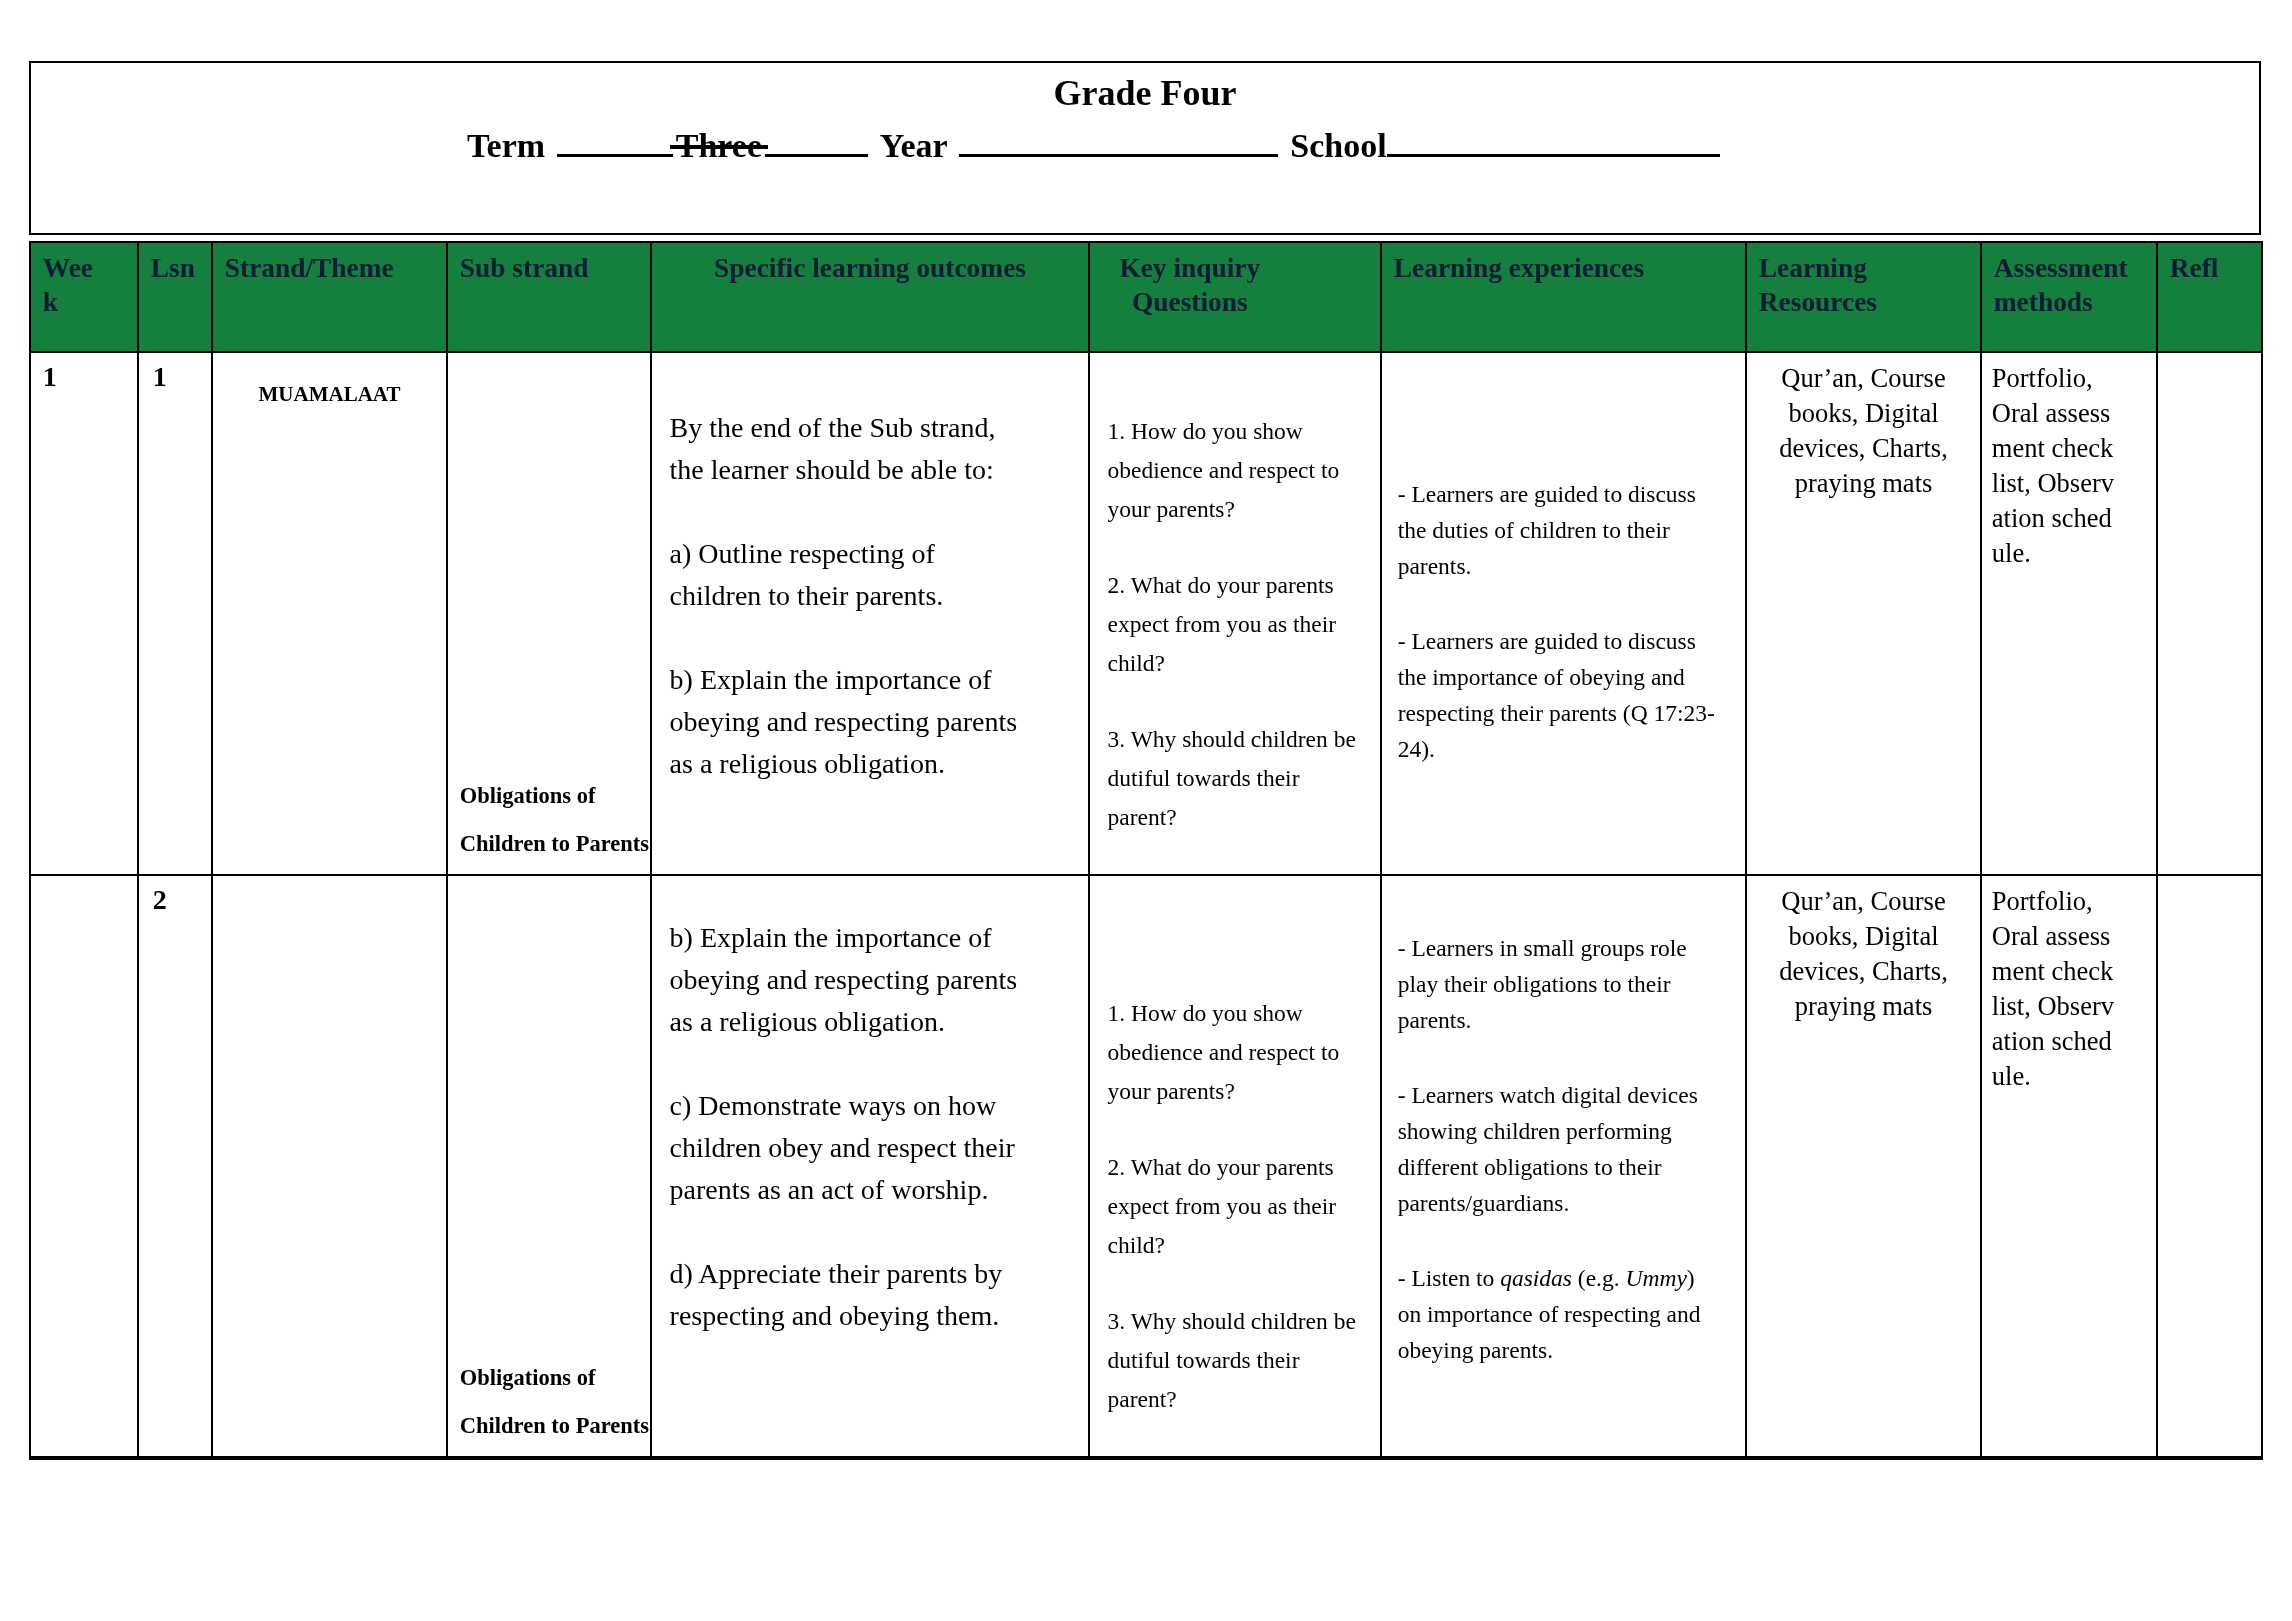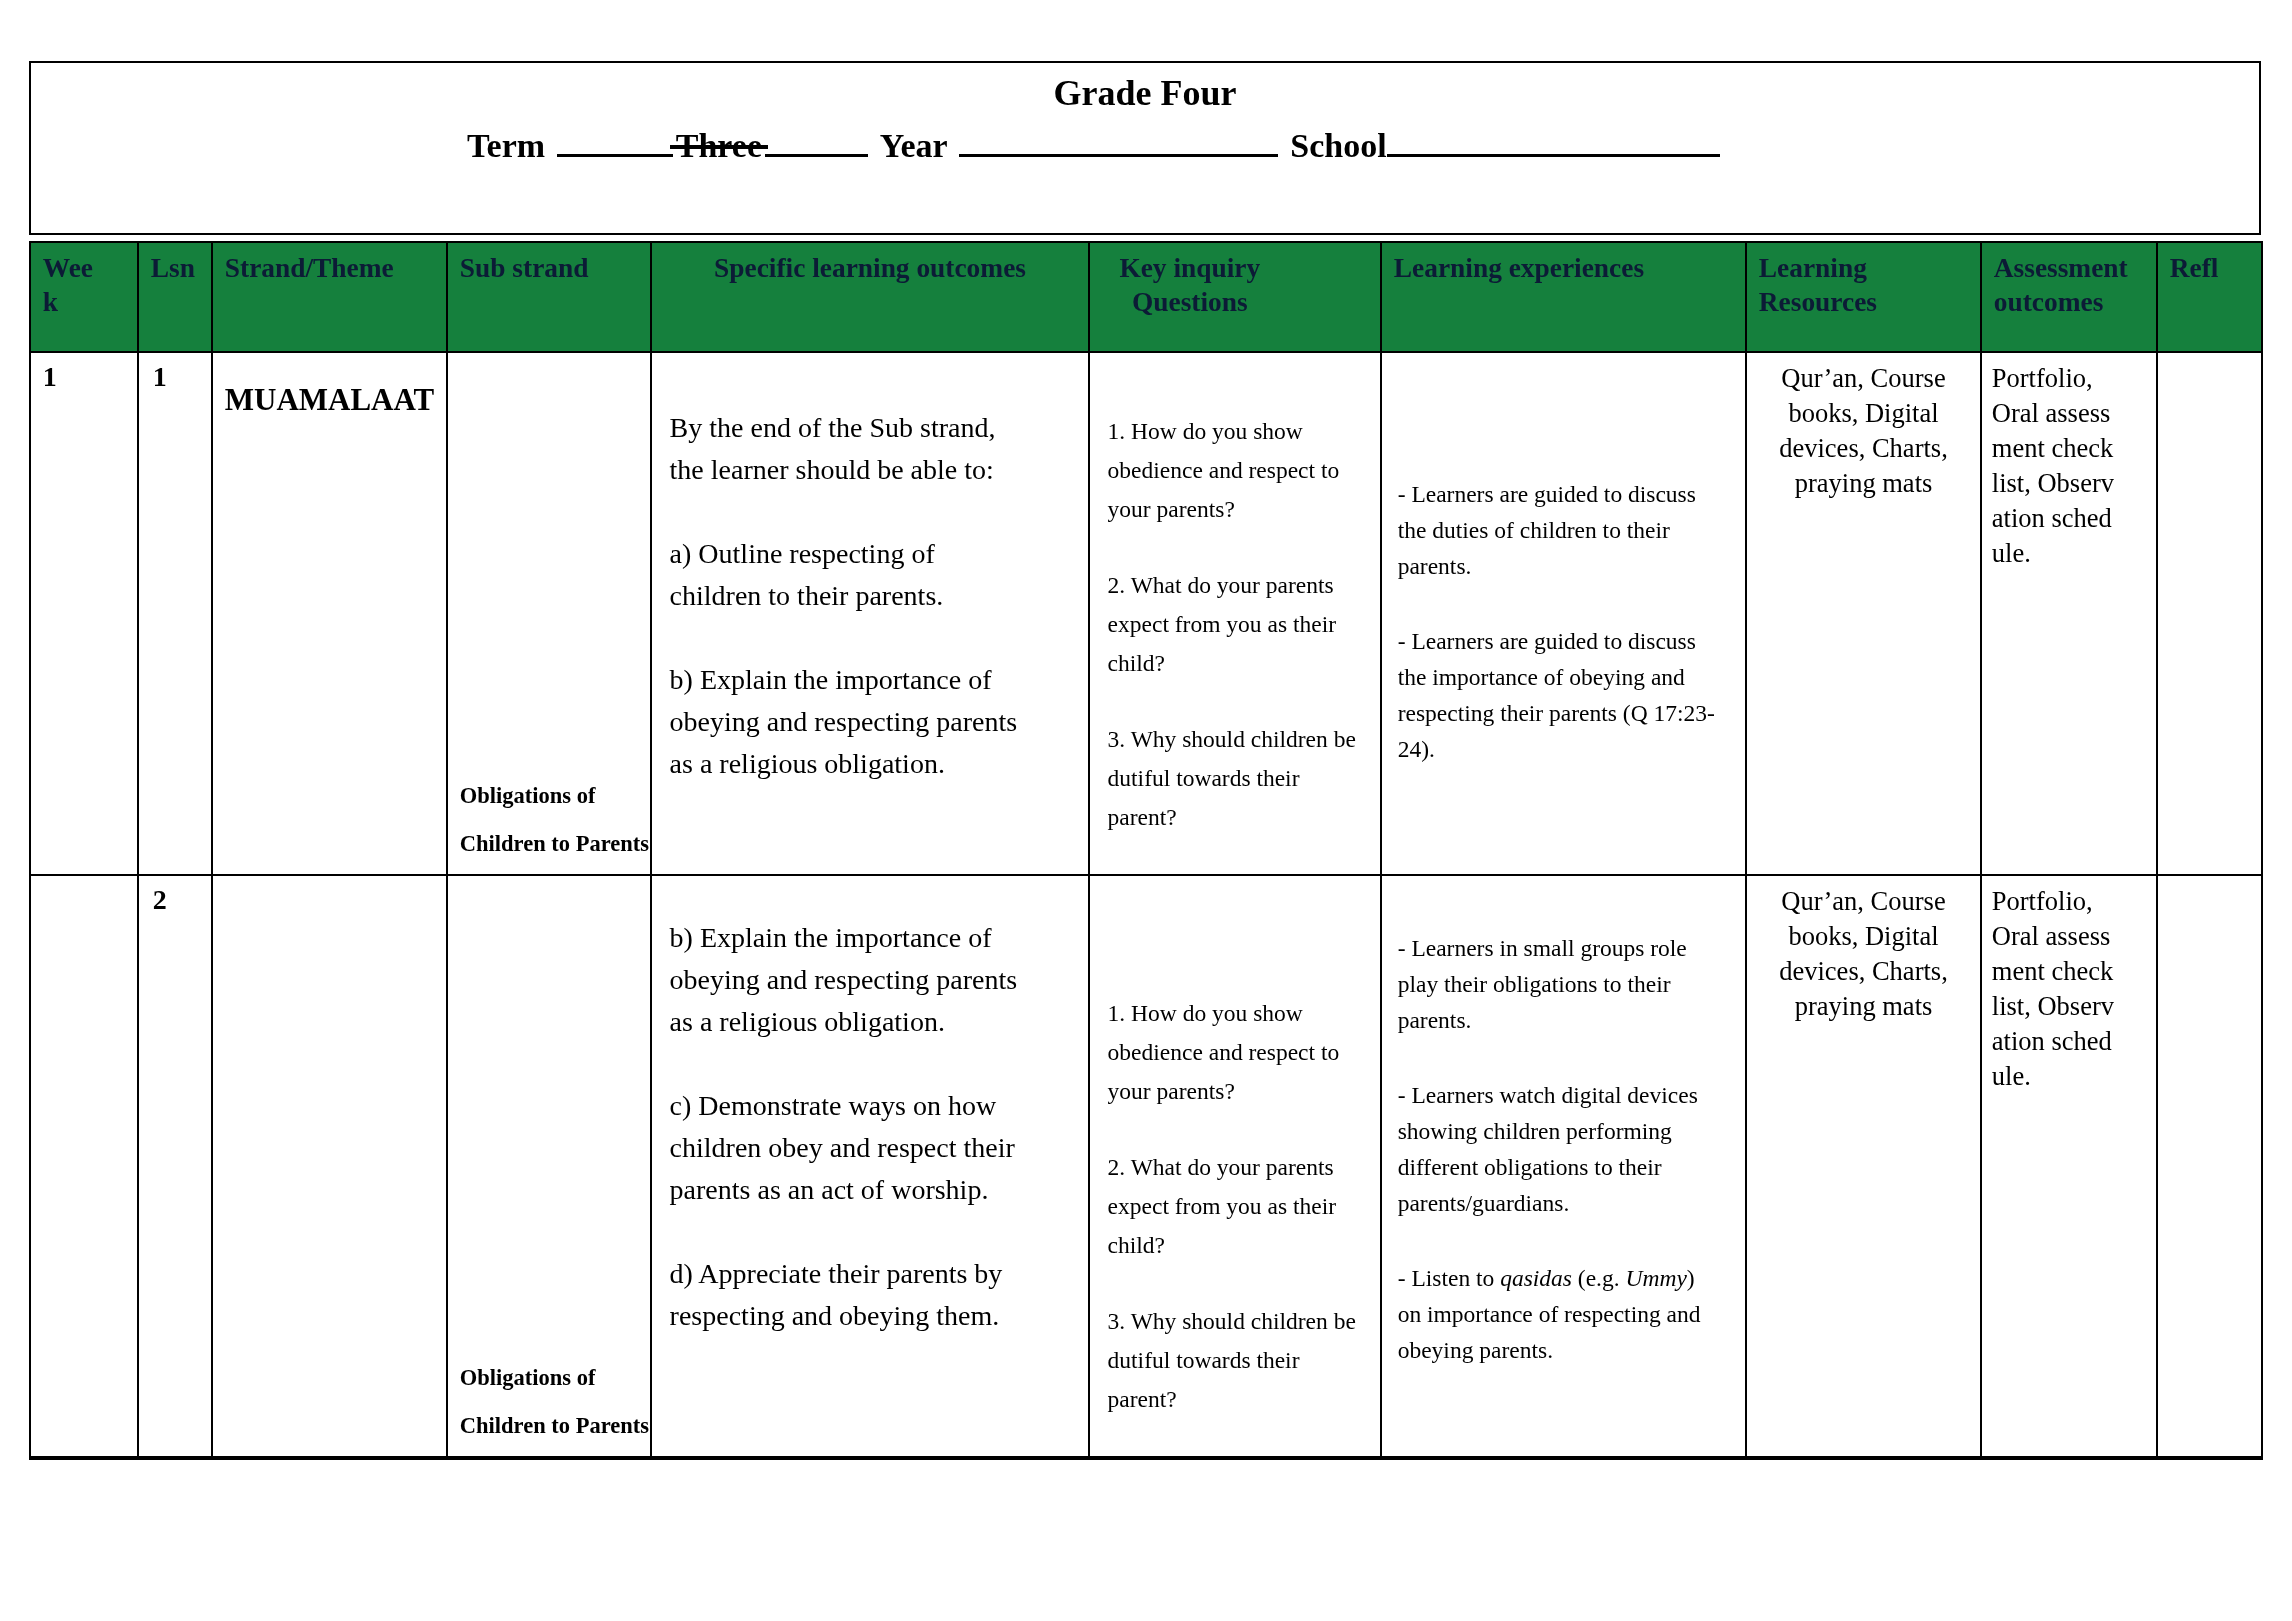--- a/index.html
+++ b/index.html
@@ -43,21 +43,21 @@
     text-align:left; padding:7.8px 11.8px;
   }
   th.hdr-center { text-align:center; }
   .w-constrain { display:inline-block; max-width:61px; word-break:break-all; }
   .q-constrain { display:inline-block; max-width:176px;text-align:center; }
   .a-constrain { display:inline-block; max-width:137px; word-break:break-all; }
 
   td { font-size:26.5px; }
   .cell-week   { font-weight:bold; font-size:28px; padding:7.8px 5.9px 0 11.8px; }
   .cell-lsn    { font-weight:bold; font-size:28px; padding:7.8px 5.9px 0 13.7px; }
-  .cell-strand { font-weight:bold; font-size:31px; text-align:center; padding-top:29px; white-space:nowrap; }
+  .cell-strand { font-weight:bold; font-size:21px; text-align:center; padding-top:29px; white-space:nowrap; }
   .cell-substrand { vertical-align:bottom; font-weight:bold; font-size:22.5px; padding:0 3.9px 15.7px 11.8px; }
   .ss-line { white-space:nowrap; line-height:29px; margin-top:19.6px; }
 
   .cell-outcomes { font-size:28px; line-height:42px; padding:54px 59px 0 17.6px; }
   .cell-outcomes p { margin:0 0 42px 0; }
   .row-2 .cell-outcomes { padding-top:41px; }
 
   .cell-inquiry { font-size:23.5px; line-height:39px; padding:59px 19.6px 0 17.6px; }
   .cell-inquiry p { margin:0 0 37px 0; }
   .row-2 .cell-inquiry { padding-top:118px; }
@@ -99,21 +99,21 @@
     <thead>
       <tr>
         <th><span class="w-constrain">Week</span></th>
         <th>Lsn</th>
         <th>Strand/Theme</th>
         <th>Sub strand</th>
         <th class="hdr-center">Specific learning outcomes</th>
         <th><span class="q-constrain">Key inquiry Questions</span></th>
         <th>Learning experiences</th>
         <th>Learning Resources</th>
-        <th><span class="a-constrain">Assessment outcomes</span></th>
+        <th><span class="a-constrain">Assessment methods</span></th>
         <th>Refl</th>
       </tr>
     </thead>
     <tbody>
       <tr class="row-1">
         <td class="cell-week">1</td>
         <td class="cell-lsn">1</td>
         <td class="cell-strand">MUAMALAAT</td>
         <td class="cell-substrand">
           <div class="ss-line">Obligations of</div>

